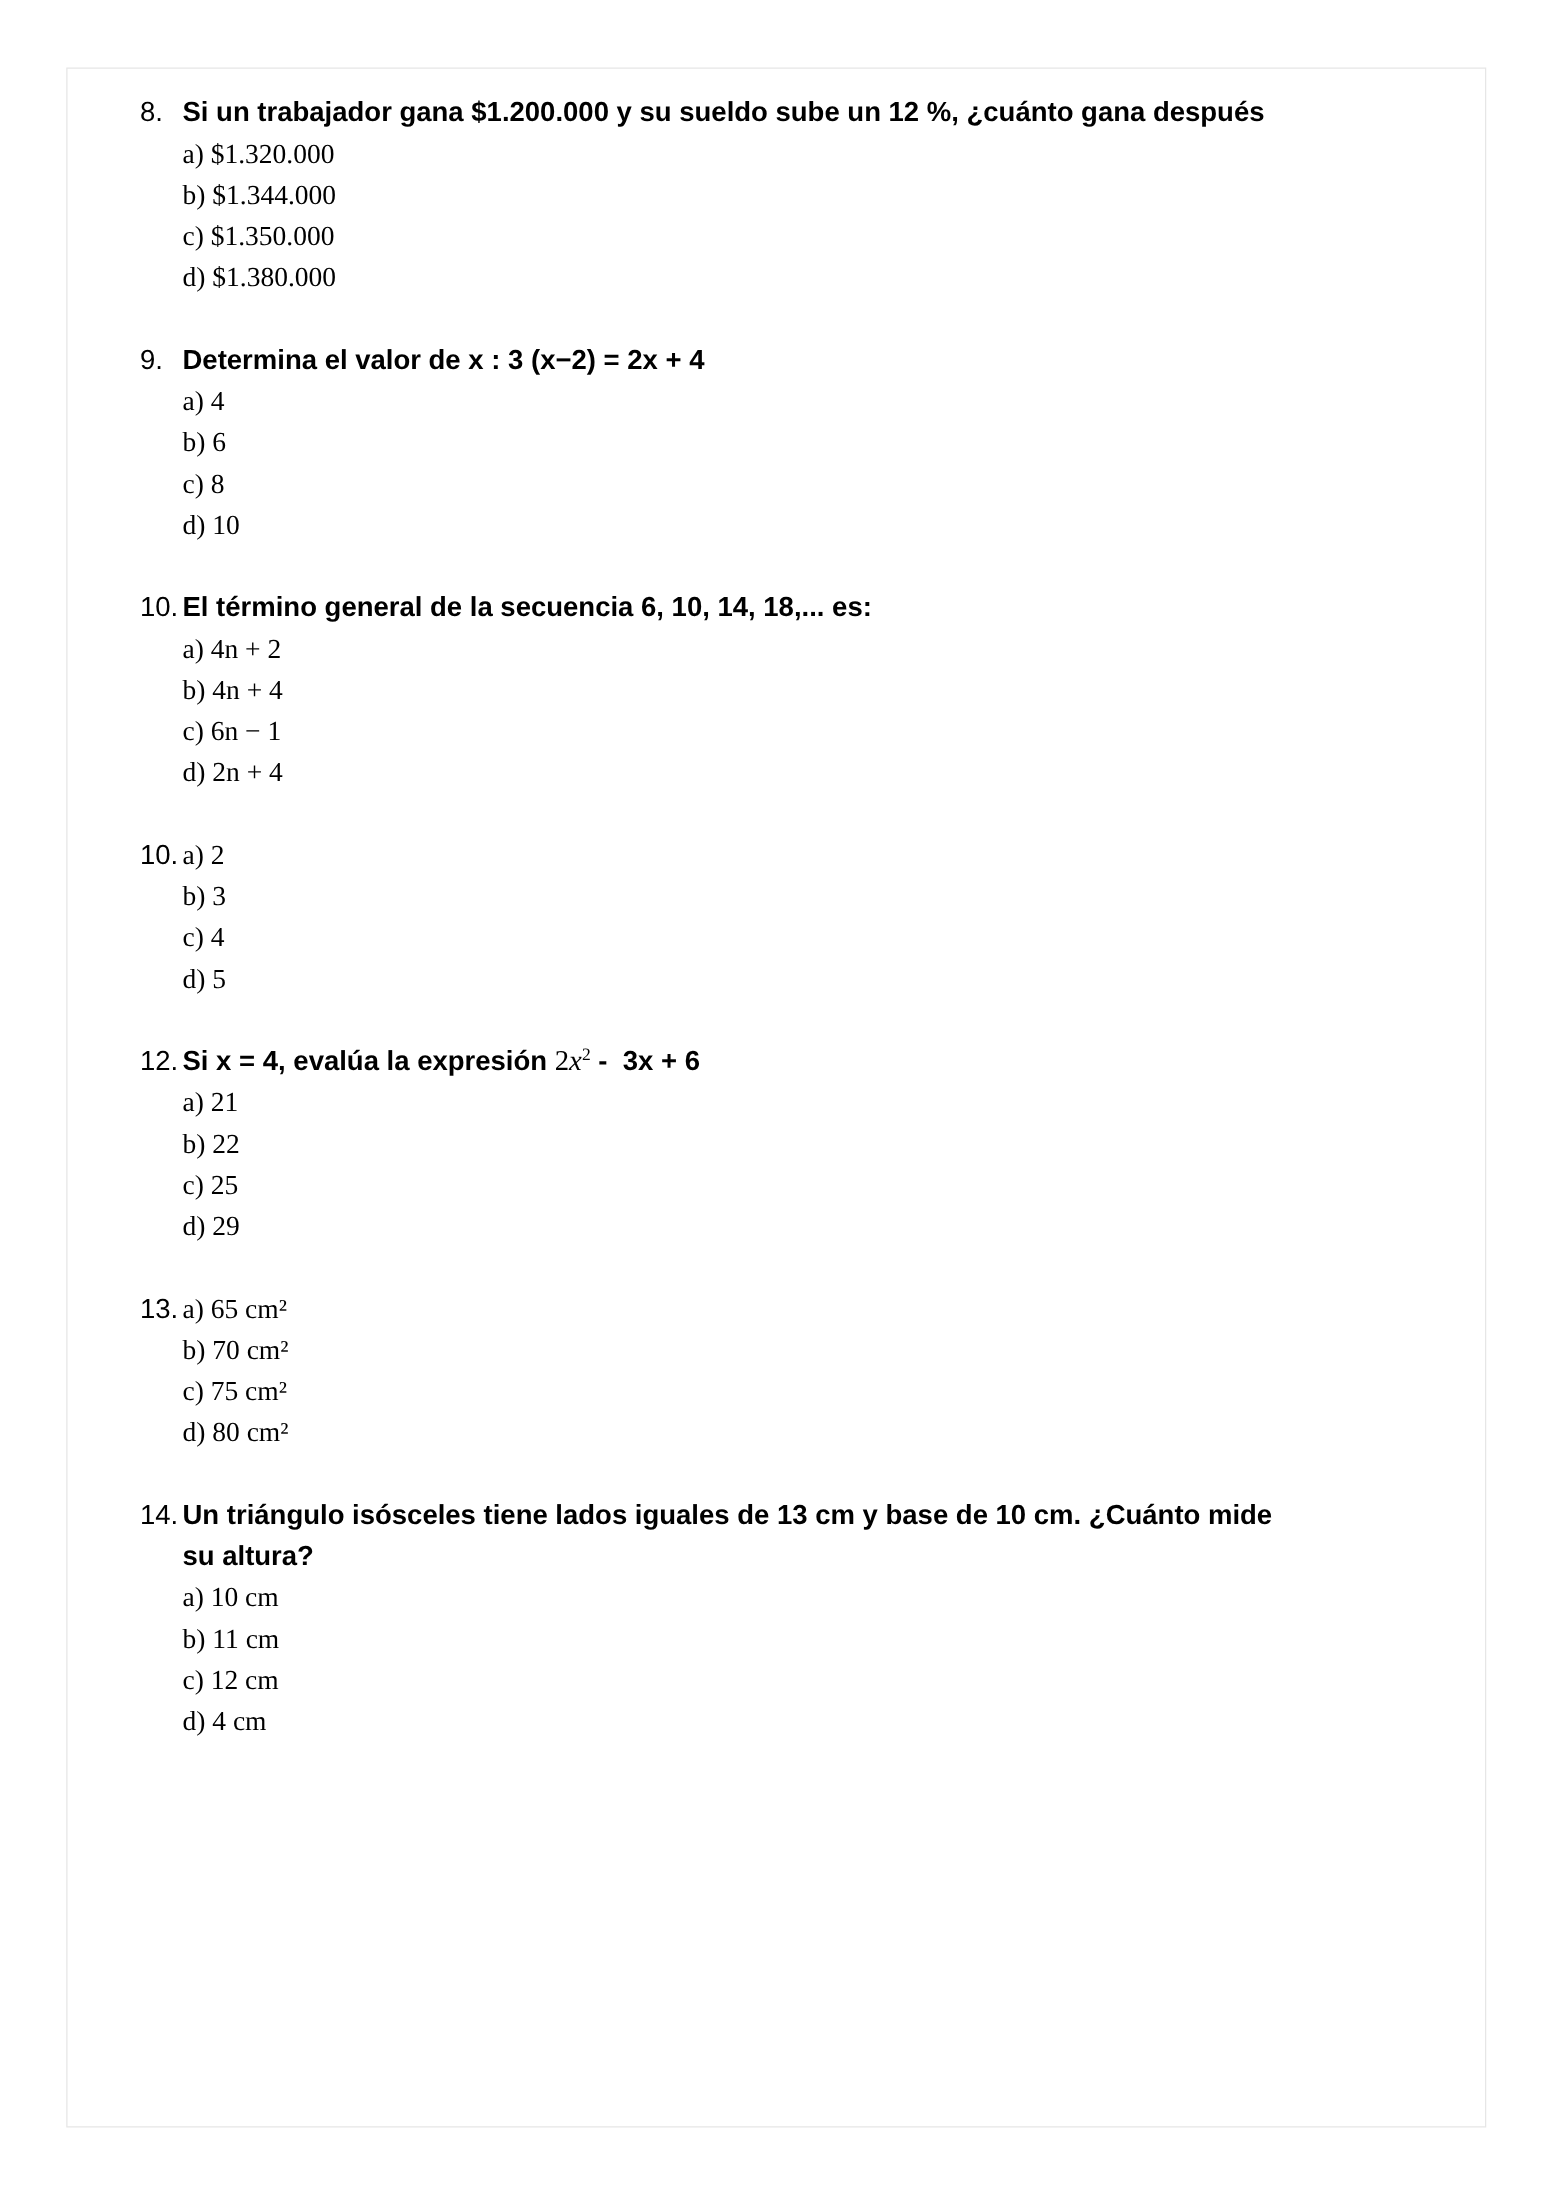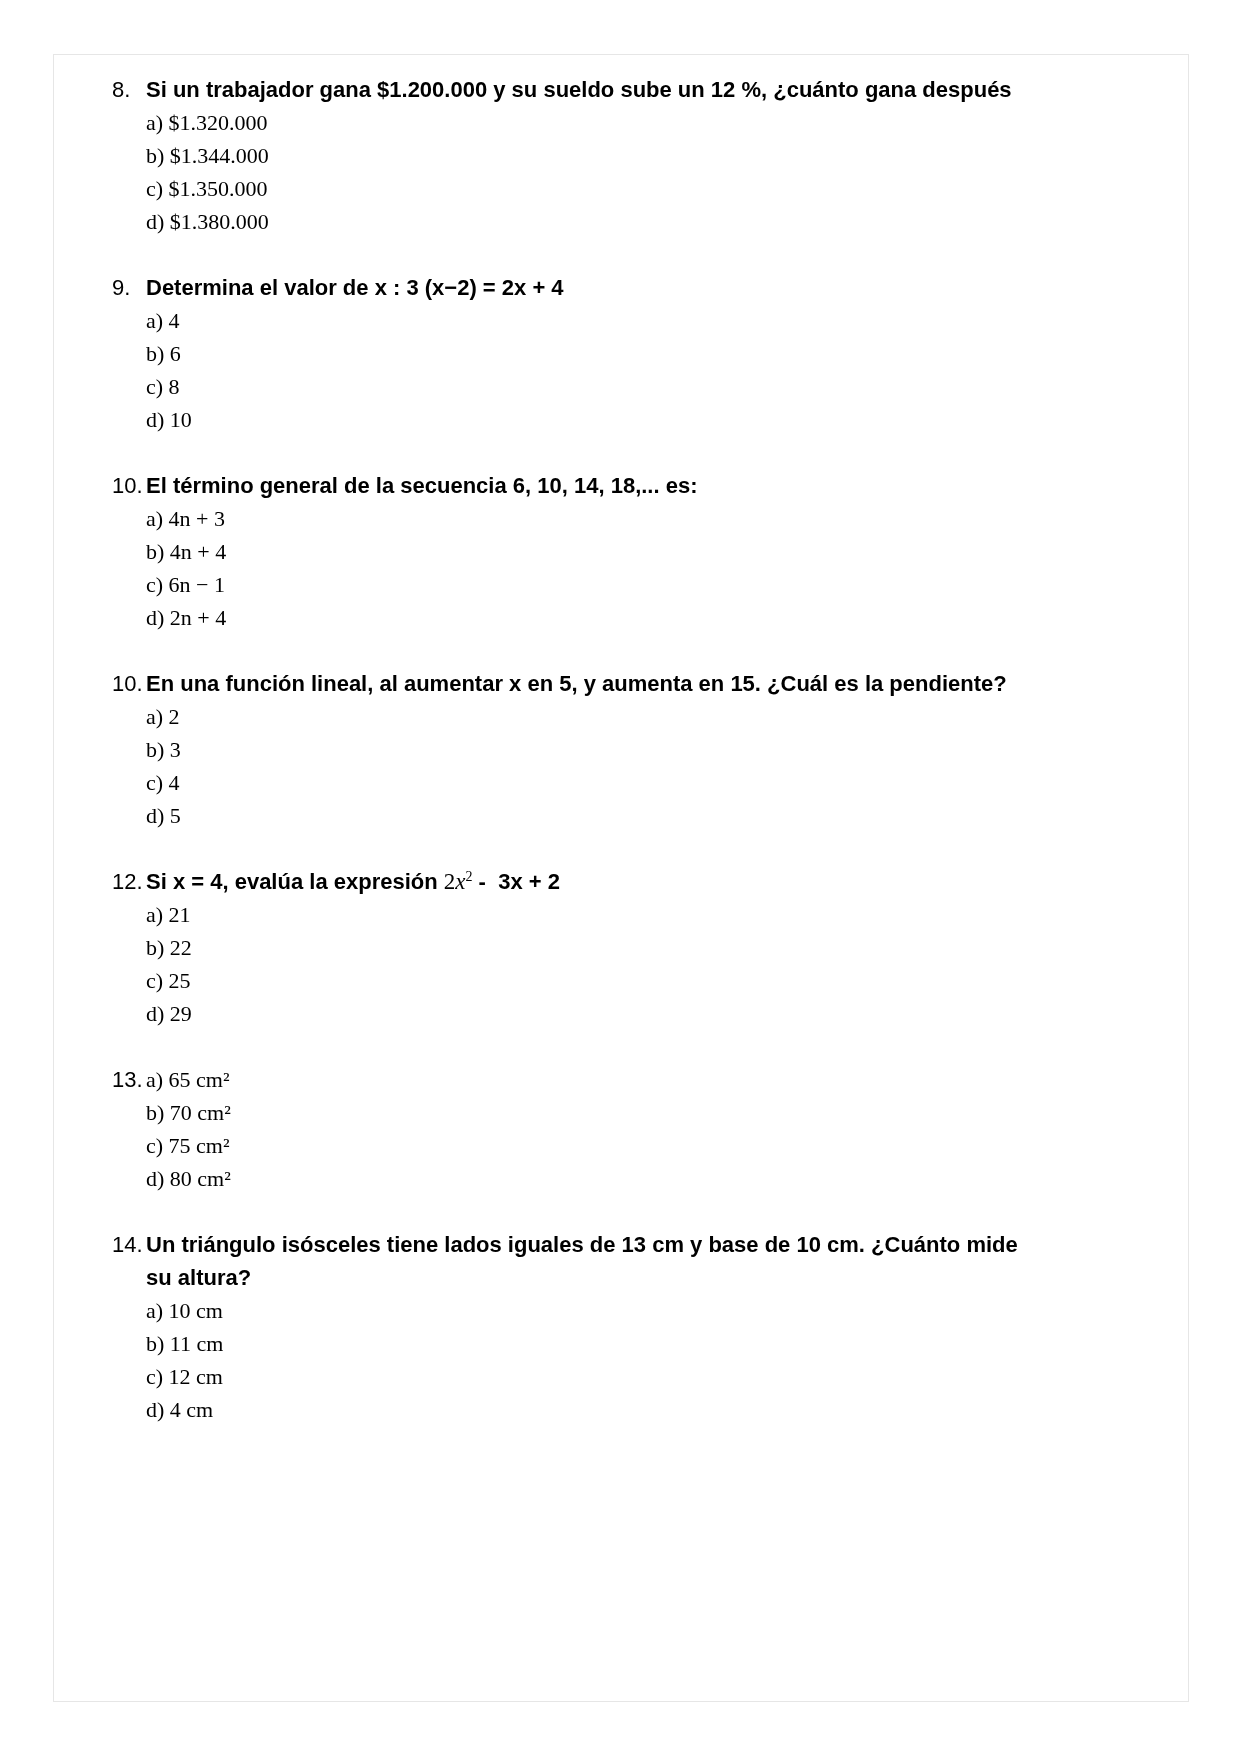--- a/index.html
+++ b/index.html
@@ -111,46 +111,43 @@
               </div>
             </div>
           </div>
           <div class="question">
             <span class="qnum">10.</span>
             <div class="qbody">
               <div>
                 <div class="qline"><span class="run-bold">El término general de la secuencia 6, 10, 14, 18,... es:</span></div>
               </div>
               <div>
-                <div class="opt">a) 4n + 3</div>
+                <div class="opt">a) 4n + 2</div>
                 <div class="opt">b) 4n + 4</div>
                 <div class="opt">c) 6n − 1</div>
                 <div class="opt">d) 2n + 4</div>
               </div>
             </div>
           </div>
           <div class="question">
             <span class="qnum">10.</span>
             <div class="qbody">
-              <div>
-                <div class="qline"><span class="run-bold">En una función lineal, al aumentar x en 5, y aumenta en 15. ¿Cuál es la pendiente?</span></div>
-              </div>
               <div>
                 <div class="opt">a) 2</div>
                 <div class="opt">b) 3</div>
                 <div class="opt">c) 4</div>
                 <div class="opt">d) 5</div>
               </div>
             </div>
           </div>
           <div class="question">
             <span class="qnum">12.</span>
             <div class="qbody">
               <div>
-                <div class="qline"><span class="run-bold">Si x = 4, evalúa la expresión </span><span class="run-math">2</span><span class="run-math-italic">x</span><span class="run-math-sup">2</span><span class="run-bold"> -  3x + 2</span></div>
+                <div class="qline"><span class="run-bold">Si x = 4, evalúa la expresión </span><span class="run-math">2</span><span class="run-math-italic">x</span><span class="run-math-sup">2</span><span class="run-bold"> -  3x + 6</span></div>
               </div>
               <div>
                 <div class="opt">a) 21</div>
                 <div class="opt">b) 22</div>
                 <div class="opt">c) 25</div>
                 <div class="opt">d) 29</div>
               </div>
             </div>
           </div>
           <div class="question">

